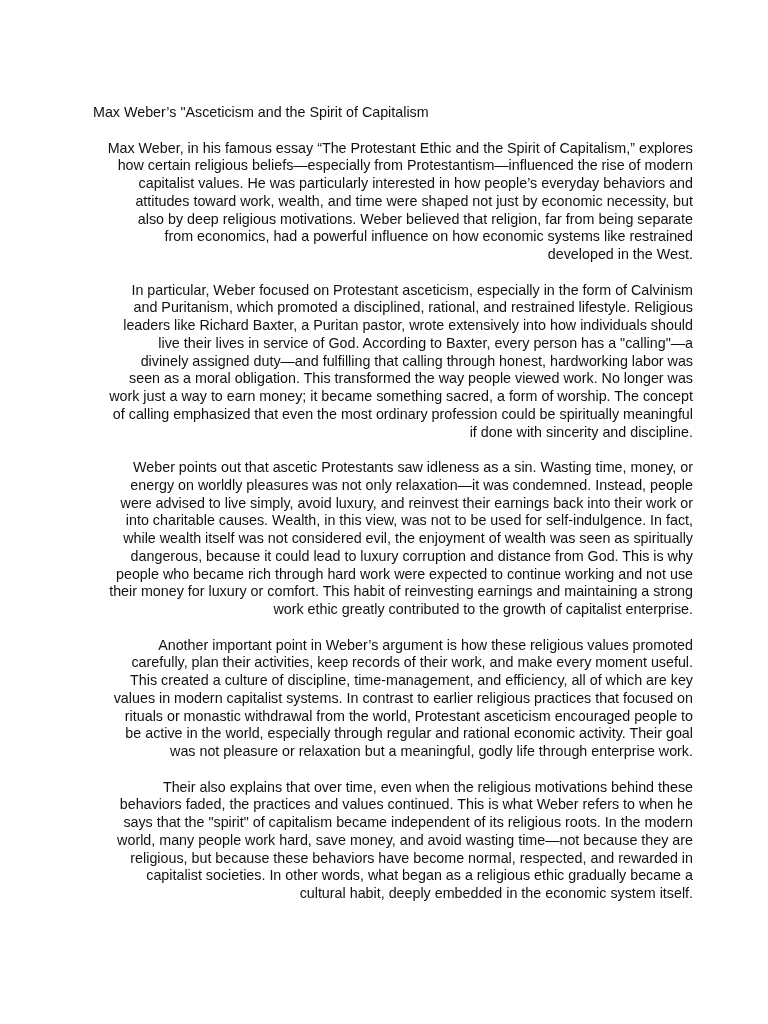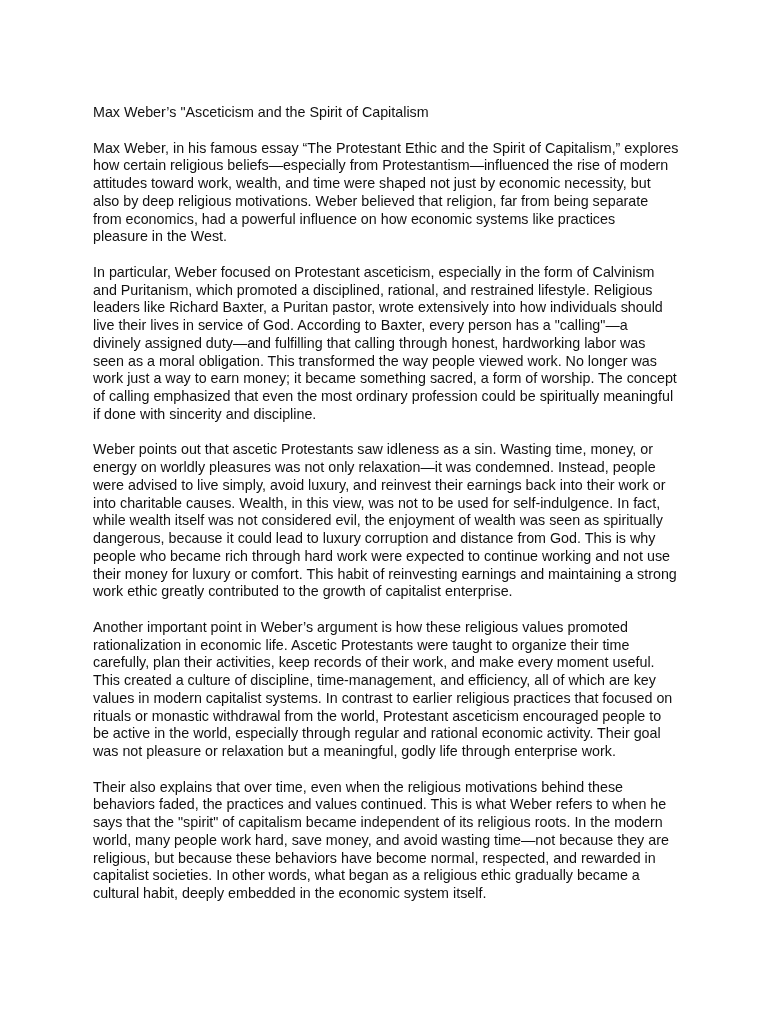--- a/index.html
+++ b/index.html
@@ -24,39 +24,41 @@
       color: #111111;
     }
     .doc-title {
       margin: 0 0 17.75px 0;
       font-weight: normal;
       font-size: 14.3px;
     }
     .para {
       margin: 0 0 17.75px 0;
       white-space: normal;
+      text-align: right;
     }
     .line {
       display: block;
       white-space: nowrap;
     }
   </style>
 </head>
 <body>
 
 <div class="page">
   <div class="doc-title">Max Weber’s "Asceticism and the Spirit of Capitalism</div>
   <div id="paragraphs">
       <p class="para">
         <span class="line">Max Weber, in his famous essay “The Protestant Ethic and the Spirit of Capitalism,” explores</span>
         <span class="line">how certain religious beliefs—especially from Protestantism—influenced the rise of modern</span>
+        <span class="line">capitalist values. He was particularly interested in how people’s everyday behaviors and</span>
         <span class="line">attitudes toward work, wealth, and time were shaped not just by economic necessity, but</span>
         <span class="line">also by deep religious motivations. Weber believed that religion, far from being separate</span>
-        <span class="line">from economics, had a powerful influence on how economic systems like practices</span>
-        <span class="line">pleasure in the West.</span>
+        <span class="line">from economics, had a powerful influence on how economic systems like restrained</span>
+        <span class="line">developed in the West.</span>
       </p>
       <p class="para">
         <span class="line">In particular, Weber focused on Protestant asceticism, especially in the form of Calvinism</span>
         <span class="line">and Puritanism, which promoted a disciplined, rational, and restrained lifestyle. Religious</span>
         <span class="line">leaders like Richard Baxter, a Puritan pastor, wrote extensively into how individuals should</span>
         <span class="line">live their lives in service of God. According to Baxter, every person has a "calling"—a</span>
         <span class="line">divinely assigned duty—and fulfilling that calling through honest, hardworking labor was</span>
         <span class="line">seen as a moral obligation. This transformed the way people viewed work. No longer was</span>
         <span class="line">work just a way to earn money; it became something sacred, a form of worship. The concept</span>
         <span class="line">of calling emphasized that even the most ordinary profession could be spiritually meaningful</span>
@@ -68,21 +70,20 @@
         <span class="line">were advised to live simply, avoid luxury, and reinvest their earnings back into their work or</span>
         <span class="line">into charitable causes. Wealth, in this view, was not to be used for self-indulgence. In fact,</span>
         <span class="line">while wealth itself was not considered evil, the enjoyment of wealth was seen as spiritually</span>
         <span class="line">dangerous, because it could lead to luxury corruption and distance from God. This is why</span>
         <span class="line">people who became rich through hard work were expected to continue working and not use</span>
         <span class="line">their money for luxury or comfort. This habit of reinvesting earnings and maintaining a strong</span>
         <span class="line">work ethic greatly contributed to the growth of capitalist enterprise.</span>
       </p>
       <p class="para">
         <span class="line">Another important point in Weber’s argument is how these religious values promoted</span>
-        <span class="line">rationalization in economic life. Ascetic Protestants were taught to organize their time</span>
         <span class="line">carefully, plan their activities, keep records of their work, and make every moment useful.</span>
         <span class="line">This created a culture of discipline, time-management, and efficiency, all of which are key</span>
         <span class="line">values in modern capitalist systems. In contrast to earlier religious practices that focused on</span>
         <span class="line">rituals or monastic withdrawal from the world, Protestant asceticism encouraged people to</span>
         <span class="line">be active in the world, especially through regular and rational economic activity. Their goal</span>
         <span class="line">was not pleasure or relaxation but a meaningful, godly life through enterprise work.</span>
       </p>
       <p class="para">
         <span class="line">Their also explains that over time, even when the religious motivations behind these</span>
         <span class="line">behaviors faded, the practices and values continued. This is what Weber refers to when he</span>

